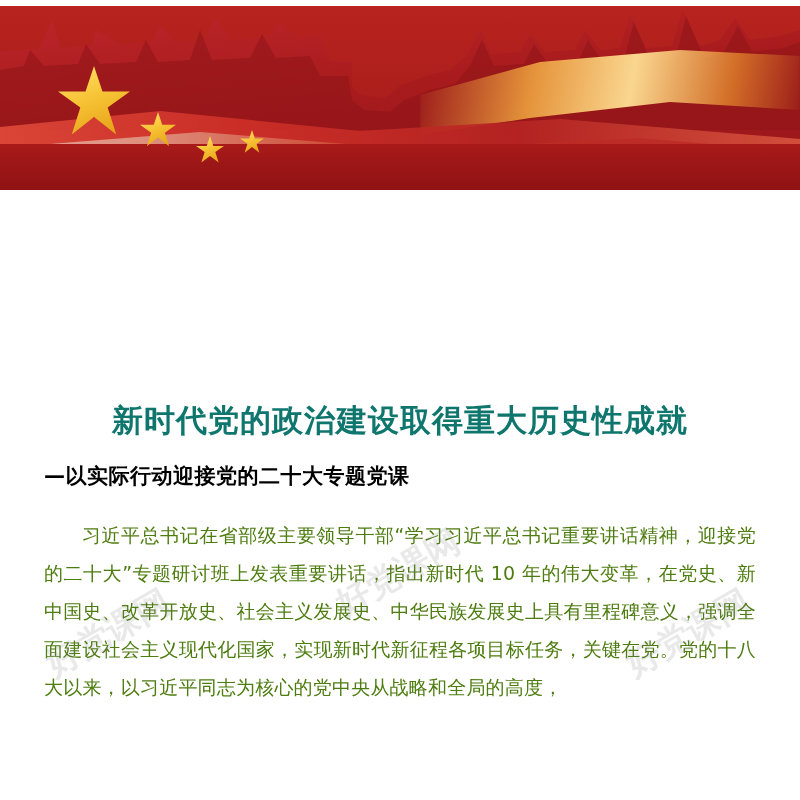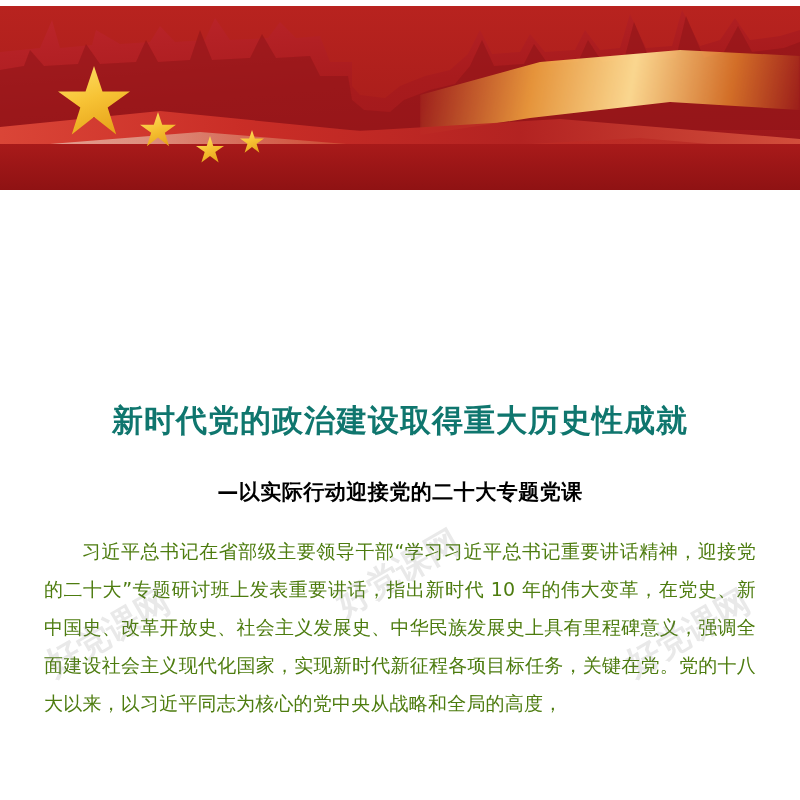--- a/index.html
+++ b/index.html
@@ -111,22 +111,22 @@
     margin-top: 210px;
     text-align: center;
     font-family: "DejaVu Sans", "Liberation Sans", sans-serif;
     font-weight: bold;
     font-size: 31px;
     letter-spacing: 1px;
     color: #0f766e;
     line-height: 1.3;
   }
   .doc-subtitle {
-    margin-top: 38px;
-    text-align: center;
+    margin-top: 22px;
+    text-align: left;
     font-family: "DejaVu Sans", "Liberation Sans", sans-serif;
     font-weight: bold;
     font-size: 21px;
     color: #000000;
     letter-spacing: .5px;
   }
   .doc-para {
     margin-top: 26px;
     font-family: "DejaVu Sans", "Liberation Sans", sans-serif;
     font-size: 19px;

